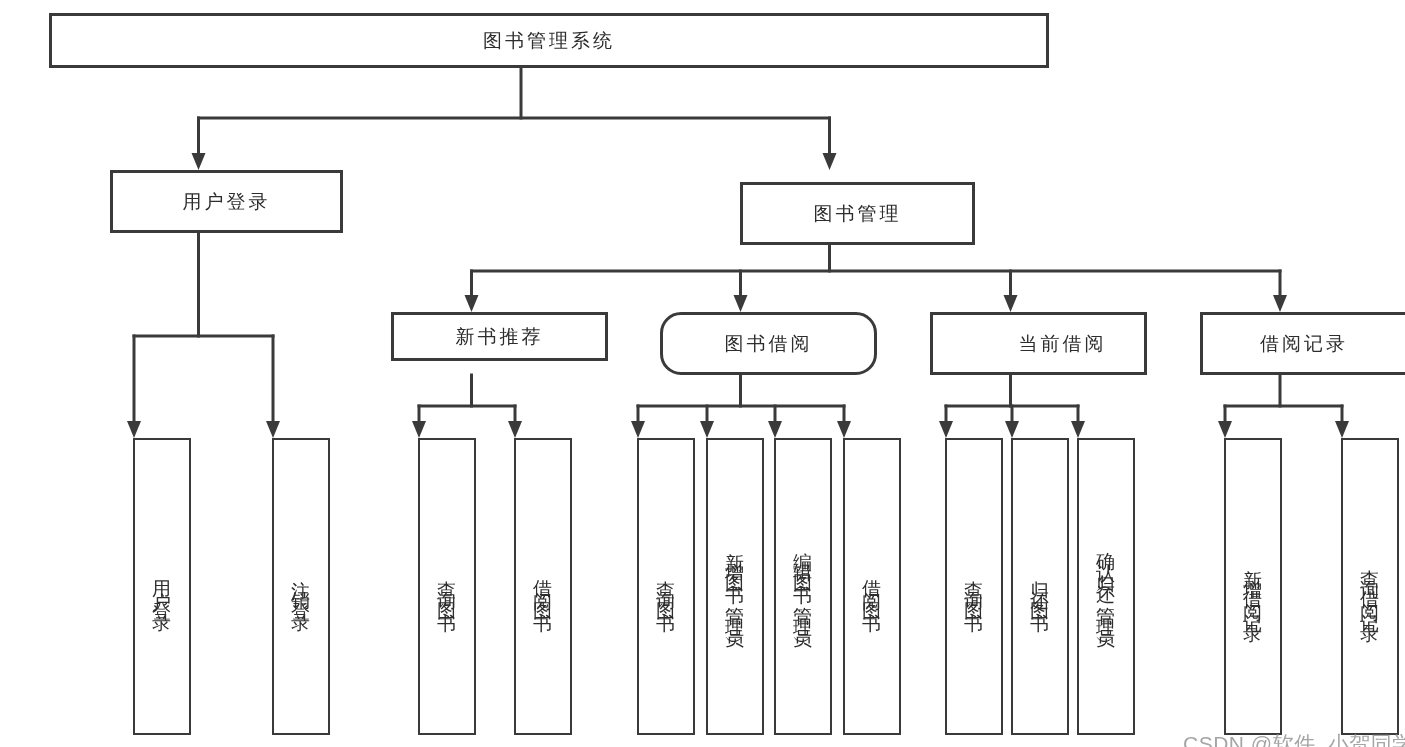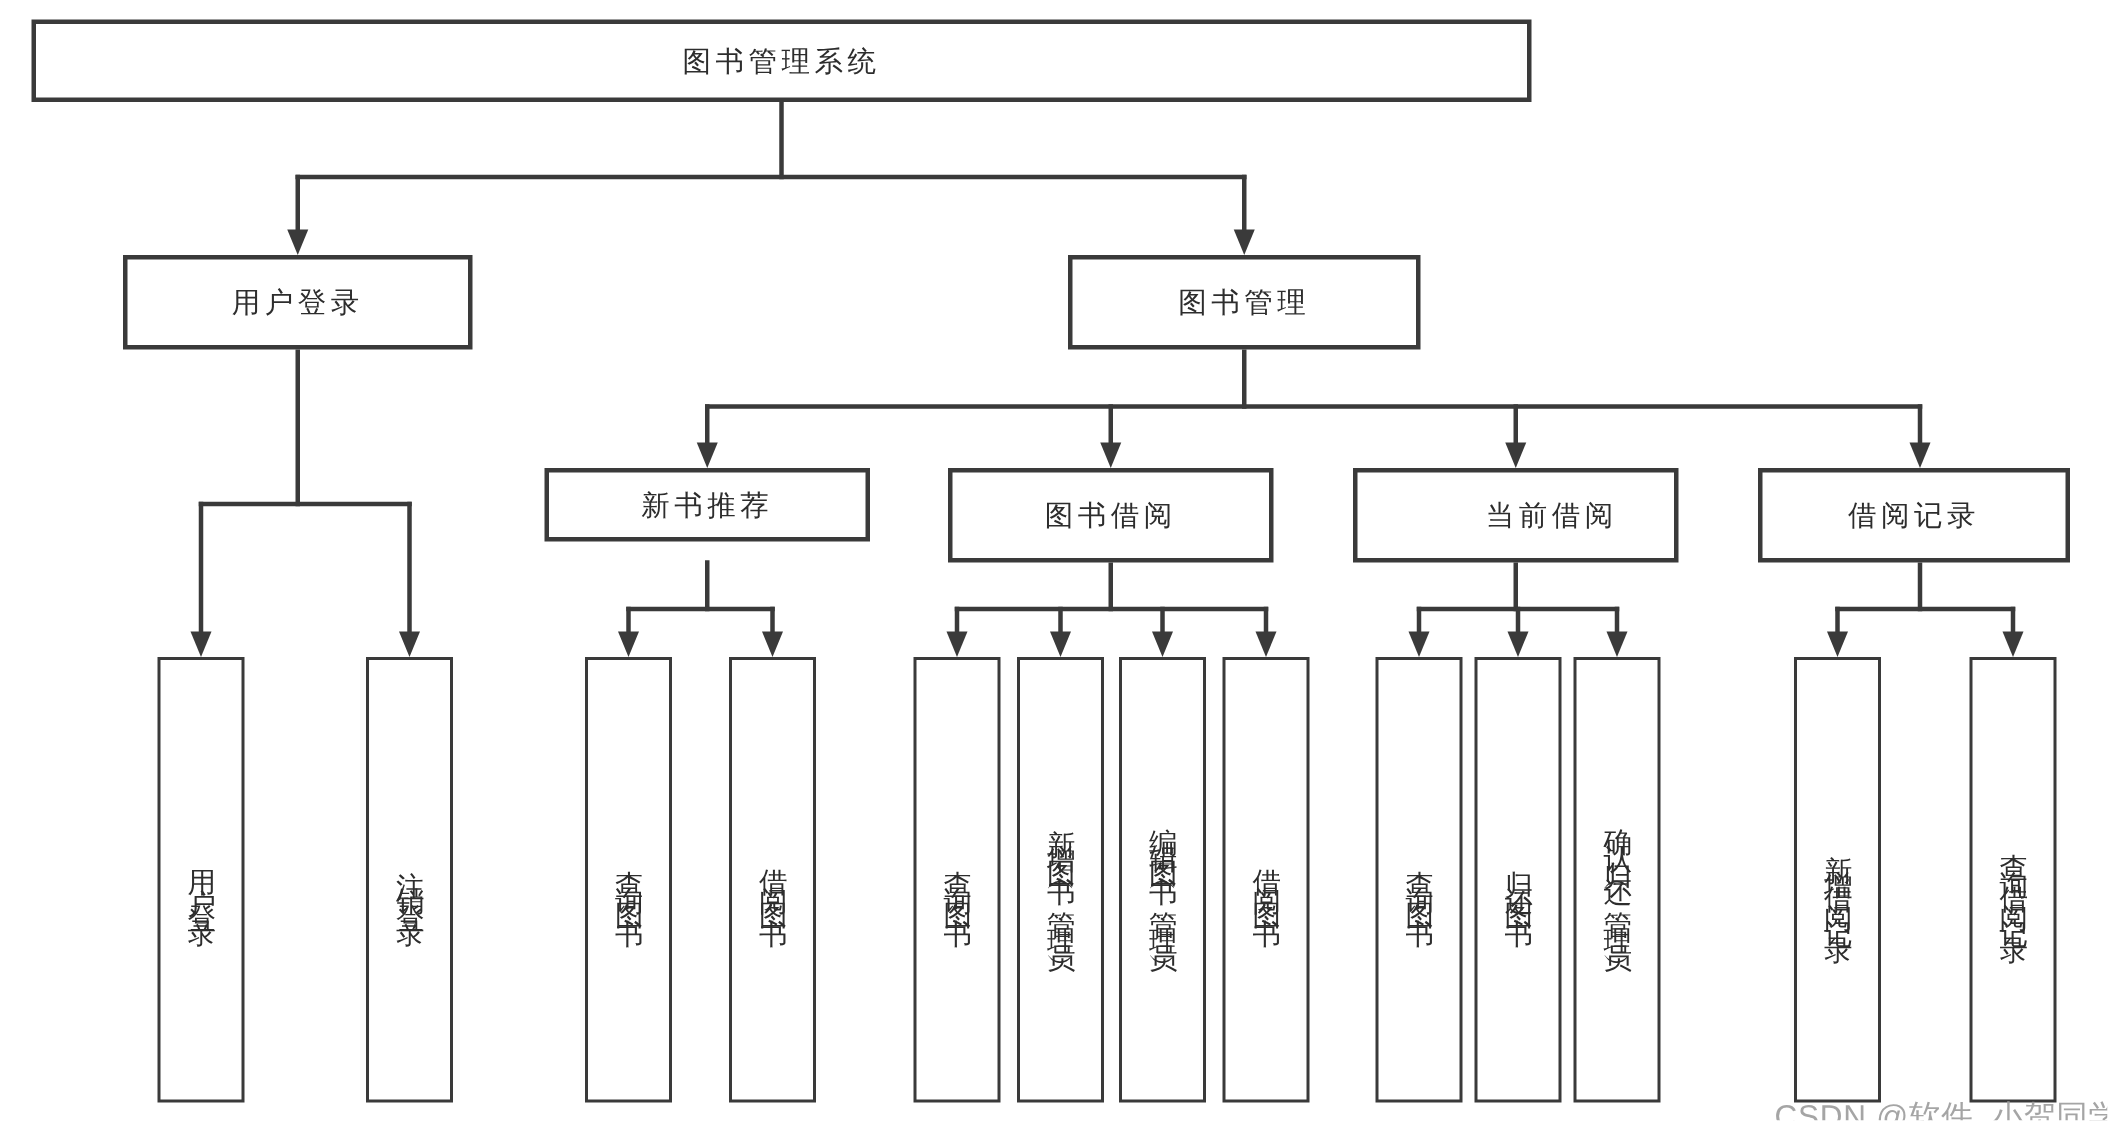--- a/index.html
+++ b/index.html
@@ -23,20 +23,21 @@
   }
   .node {
     position: absolute;
     box-sizing: border-box;
     background: #ffffff;
     display: flex;
     align-items: center;
     justify-content: center;
     color: var(--text, #2d2d2d);
     z-index: 2;
+    margin-left: 28px;
   }
   .node-h {
     border: 3px solid var(--line, #3a3a3a);
   }
   .node-h .node-label {
     font-size: 19px;
     letter-spacing: 3px;
     white-space: nowrap;
   }
   .node-v {
@@ -121,33 +122,33 @@
       <polygon points="1335,421 1349,421 1342,438" fill="#3a3a3a"></polygon>
     </svg>
   <div class="watermark">CSDN @软件_小贺同学</div>
 
 <div class="node node-h" style="left: 21px; top: 13px; width: 1000px; height: 55px;">
       <span class="node-label">图书管理系统</span>
     </div>
     <div class="node node-h" style="left: 82px; top: 170px; width: 233px; height: 63px;">
       <span class="node-label">用户登录</span>
     </div>
-    <div class="node node-h" style="left: 712px; top: 170px; width: 235px; height: 63px;">
+    <div class="node node-h" style="left: 712px; top: 182px; width: 235px; height: 63px;">
       <span class="node-label">图书管理</span>
     </div>
     <div class="node node-v" style="left: 105px; top: 438px; width: 58px; height: 297px;">
       <span class="node-label">用户登录</span>
     </div>
     <div class="node node-v" style="left: 244px; top: 438px; width: 58px; height: 297px;">
       <span class="node-label">注销登录</span>
     </div>
     <div class="node node-h" style="left: 363px; top: 312px; width: 217px; height: 49px;">
       <span class="node-label">新书推荐</span>
     </div>
-    <div class="node node-h" style="left: 632px; top: 312px; width: 217px; height: 63px;">
+    <div class="node node-h" style="left: 632px; top: 312px; width: 217px; height: 63px; border-radius: 21px;">
       <span class="node-label">图书借阅</span>
     </div>
     <div class="node node-h" style="left: 902px; top: 312px; width: 217px; height: 63px; padding-left: 48px;">
       <span class="node-label">当前借阅</span>
     </div>
     <div class="node node-h" style="left: 1172px; top: 312px; width: 208px; height: 63px;">
       <span class="node-label">借阅记录</span>
     </div>
     <div class="node node-v" style="left: 390px; top: 438px; width: 58px; height: 297px;">
       <span class="node-label">查询图书</span>

